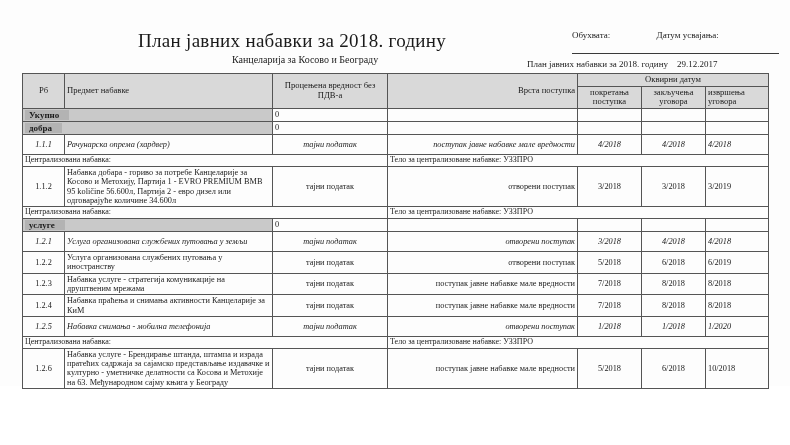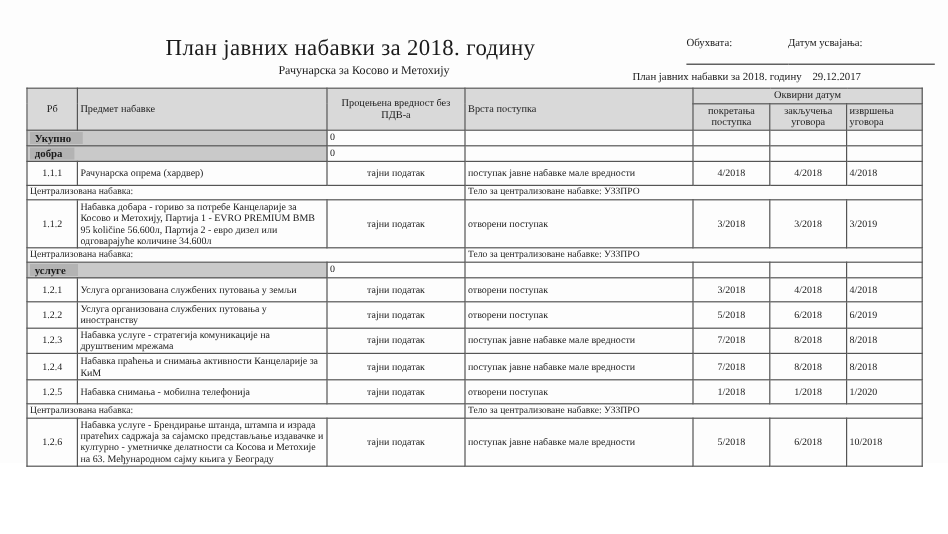--- a/index.html
+++ b/index.html
@@ -88,21 +88,21 @@
   }
   .head-cell {
     background: #d9d9d9;
     text-align: center;
     font-size: 8.6px;
     padding: 3px 2px;
   }
   .c-num      { width: 42px; text-align: center; }
   .c-subject  { width: 208px; text-align: left; padding-left: 4px; }
   .c-value    { width: 115px; text-align: center; }
-  .c-proc     { width: 190px; text-align: left; }
+  .c-proc     { width: 190px; text-align: right; }
   .c-d1       { width: 64px; text-align: center; }
   .c-d2       { width: 64px; text-align: center; }
   .c-d3       { width: 63px; text-align: left; }
 
   .group-cell {
     background: #c9c9c9;
     text-align: left;
     padding-left: 6px;
     font-size: 9px;
   }
@@ -119,30 +119,30 @@
   .sub-note {
     text-align: left;
     padding-left: 4px;
     font-size: 8px;
   }
   .sub-note-right {
     text-align: left;
     padding-left: 4px;
     font-size: 8px;
   }
-  .rowtall td { height: 17px; }
+  .rowtall td { height: 17px; font-style: italic; }
   .cellwrap { white-space: normal; }
 </style>
 </head>
 <body>
 
 <div class="page">
 
   <div class="title">План јавних набавки за 2018. годину</div>
-  <div class="subtitle">Рачунарска за Косово и Метохију</div>
+  <div class="subtitle">Канцеларија за Косово и Београду</div>
 
   <div class="hdr-box">
     <div class="hdr-row">
       <div class="cell-a">
         <span>Обухвата:</span>
         <div class="hdr-underline"></div>
       </div>
       <div class="cell-b">
         <span>Датум усвајања:</span>
         <div class="hdr-underline"></div>

